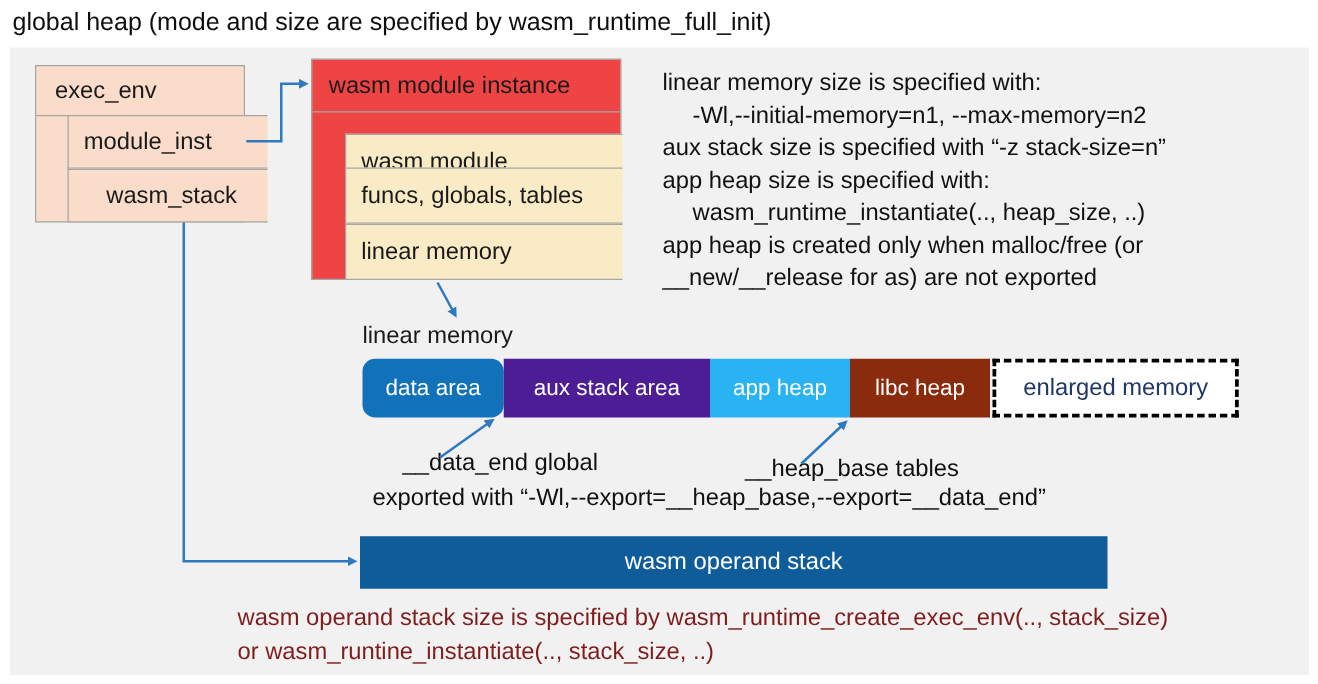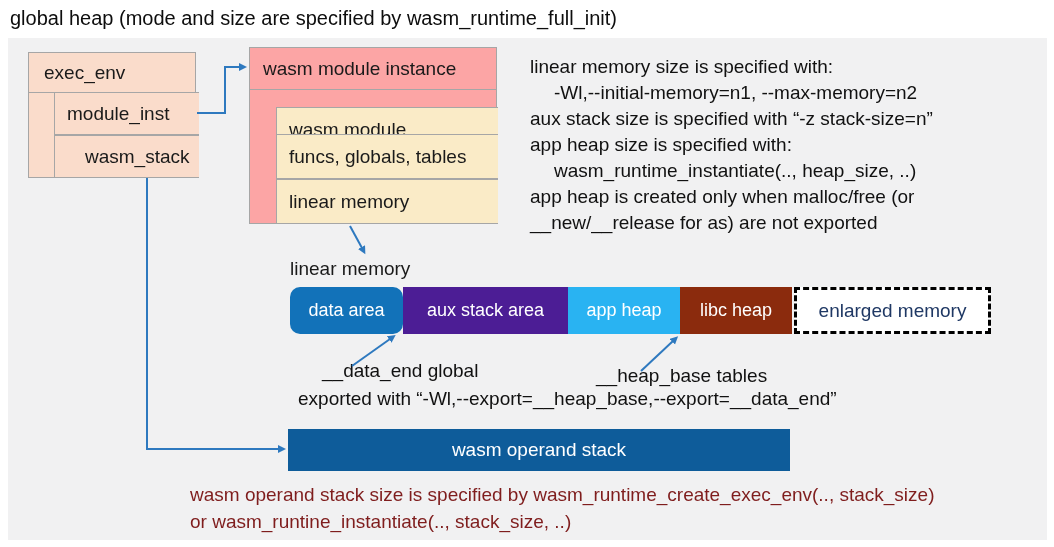--- a/index.html
+++ b/index.html
@@ -14,25 +14,25 @@
 
   
   .struct { position: absolute; border: 1px solid #a6a6a6; }
   .struct .hdr { position: absolute; left: 0; top: 0; width: 100%; border-bottom: 1px solid #a6a6a6;
                  display: flex; align-items: center; padding-left: 15px; font-size: 19px; }
   .struct .row { position: absolute; border: 1px solid #a6a6a6; border-right: none;
                  display: flex; align-items: center; padding-left: 12px; font-size: 19px; }
 
   .exec-env { left: 28px; top: 52px; width: 168px; height: 126px; background: #fadccb; }
   .exec-env .hdr { height: 40px; }
-  .exec-env .row { left: 25px; width: 145px; height: 43px; background: #fadccb; }
+  .exec-env .row { left: 25px; width: 160px; height: 43px; background: #fadccb; }
   .exec-env .row.r0 { top: 39px; }
   .exec-env .row.r1 { top: 82px; padding-left: 30px; }
 
-  .mod-inst { left: 249px; top: 47px; width: 248px; height: 177px; background: #fca5a5; }
+  .mod-inst { left: 249px; top: 47px; width: 248px; height: 177px; background: #ef4444; }
   .mod-inst .hdr { height: 42px; padding-left: 13px; }
   .mod-inst .row { left: 26px; width: 222px; height: 45px; background: #faebc7; }
   .mod-inst .row.r0 { top: 59px; }
   .mod-inst .row.r1 { top: 86px; }
   .mod-inst .row.r2 { top: 131px; }
 
   
   .notes { position: absolute; left: 530px; top: 54px; width: 515px; font-size: 19px; line-height: 26px; color: #111; }
   .notes .indent { padding-left: 24px; }
 
@@ -45,21 +45,21 @@
   .seg-2 { left: 568px; width: 112px; }
   .seg-3 { left: 680px; width: 112px; }
   .seg-4 { left: 794px; width: 197px; border: 3px dashed #000; font-size: 19px; }
 
   .ann { position: absolute; font-size: 19px; color: #111; white-space: nowrap; }
   .ann-data-end  { left: 322px; top: 360px; }
   .ann-heap-base { left: 596px; top: 365px; }
   .ann-exported  { left: 298px; top: 388px; }
 
   
-  .op-stack { position: absolute; left: 288px; top: 429px; width: 502px; height: 42px; background: #0e5c9a;
+  .op-stack { position: absolute; left: 288px; top: 429px; width: 598px; height: 42px; background: #0e5c9a;
               color: #fff; display: flex; align-items: center; justify-content: center; font-size: 19px; }
 
   .footer-notes { position: absolute; left: 190px; top: 481px; font-size: 19px; line-height: 27px; color: #7f1d1d; }
 
   .arrows { position: absolute; left: 0; top: 0; width: 1054px; height: 547px; pointer-events: none; }
 </style>
 </head>
 <body>
 
 <div class="page">

